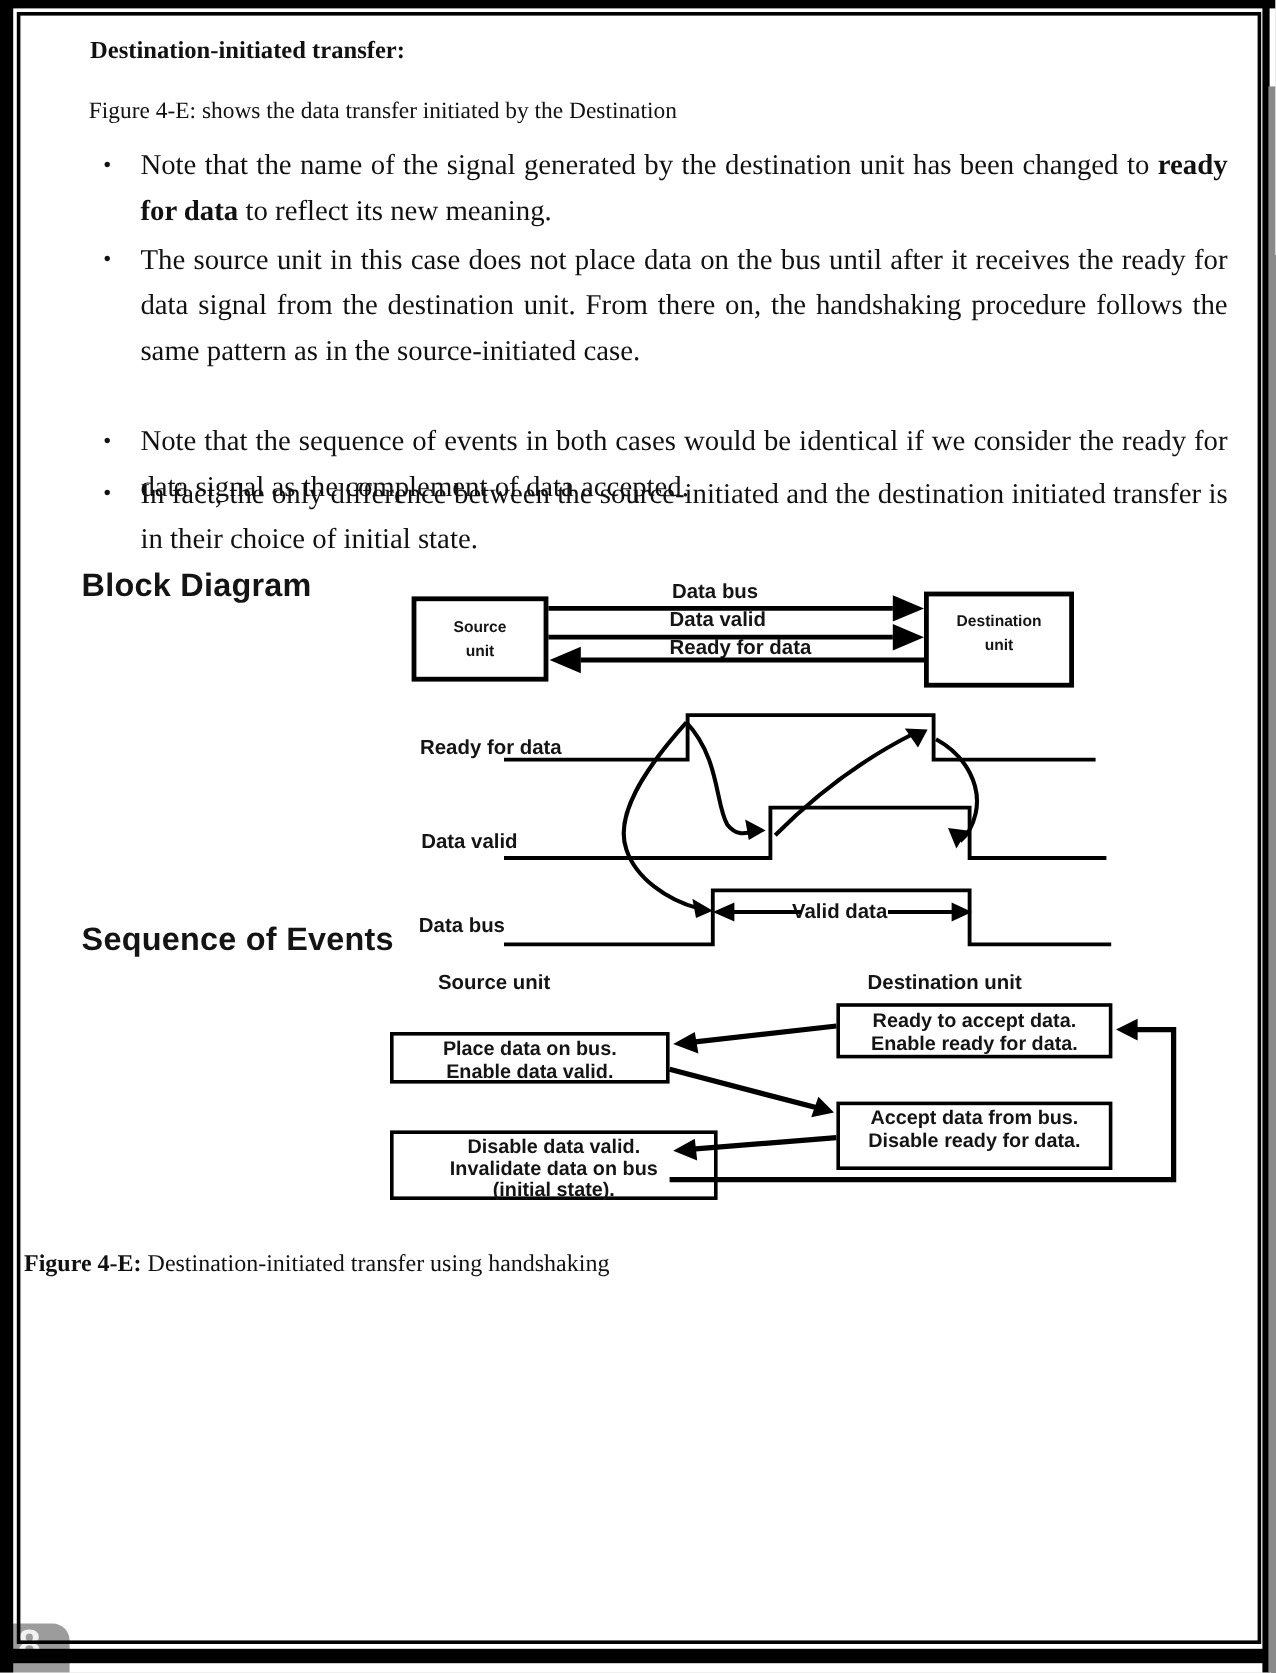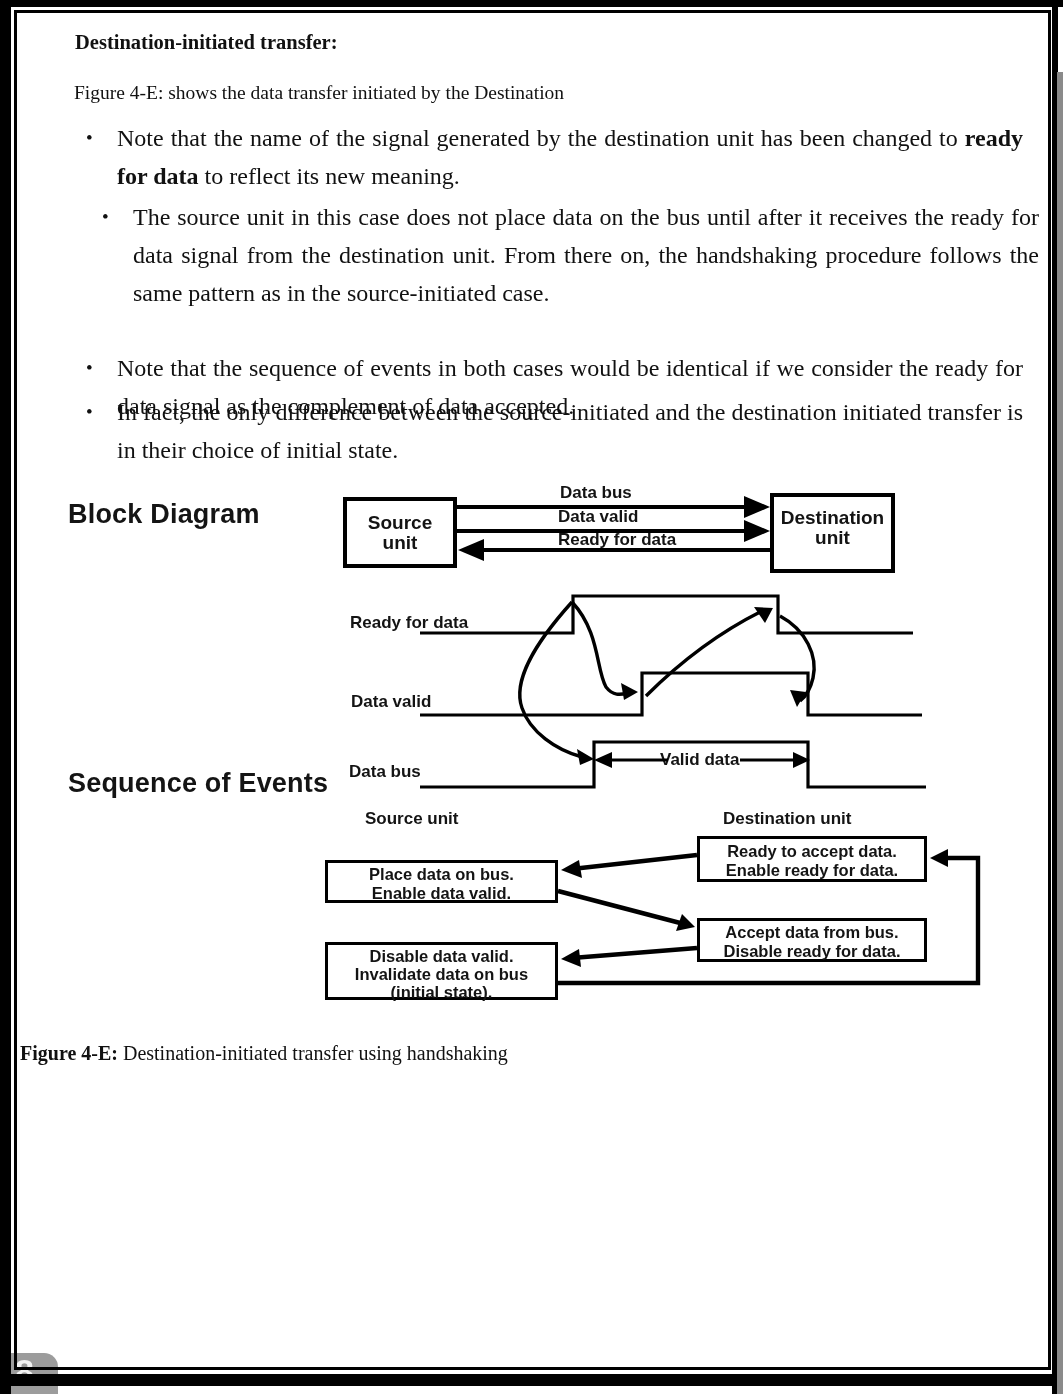--- a/index.html
+++ b/index.html
@@ -15,52 +15,52 @@
   .b-inner{position:absolute;left:14px;top:10px;width:1037px;height:1360px;border:3px solid #000;box-sizing:border-box;}
   .gray-strip{position:absolute;left:1057px;top:72px;width:6px;height:1322px;background:#8a8a8a;}
   
   .page-badge{position:absolute;left:0;top:1353px;width:58px;height:41px;background:#9c9c9c;border-radius:6px 14px 0 0;}
   .page-badge span{position:absolute;left:15px;top:-1px;font-family:"Liberation Sans",sans-serif;font-weight:bold;font-size:34px;color:#f2f2f2;}
   
   .heading{position:absolute;left:75px;top:31px;font-size:20.5px;font-weight:bold;}
   .intro{position:absolute;left:74px;top:82px;font-size:19.5px;}
   .bullet-item{position:absolute;left:117px;width:906px;font-size:24px;line-height:38px;text-align:justify;}
   .bullet-item::before{content:"\2022";position:absolute;left:-31px;top:0;font-size:19px;}
-  .b1{top:119px;} .b2{top:198px;margin-left:16px;} .b3{top:314px;margin-top:35px;} .b4{top:393px;}
+  .b1{top:119px;} .b2{top:198px;} .b3{top:314px;margin-top:35px;} .b4{top:393px;}
   .bold{font-weight:bold;}
   .caption{position:absolute;left:20px;top:1042px;width:1025px;text-align:left;font-size:20px;}
   
   .sans{font-family:"Liberation Sans",sans-serif;font-weight:bold;color:#141414;}
   .section-label{position:absolute;font-size:27px;letter-spacing:.2px;}
-  .sec-block{left:68px;top:499px;}
+  .sec-block{left:68px;top:473px;}
   .sec-timing{left:68px;top:604px;}
   .sec-seq{left:68px;top:768px;}
   .sig-label{position:absolute;font-size:17px;}
   .lab-databus-bd{left:560px;top:483px;}
   .lab-datavalid-bd{left:558px;top:507px;}
   .lab-ready-bd{left:558px;top:530px;}
   .lab-ready-td{left:350px;top:613px;}
   .lab-datavalid-td{left:351px;top:692px;}
   .lab-databus-td{left:349px;top:762px;}
   .lab-validdata{left:660px;top:750px;}
   .lab-srchdr{left:365px;top:809px;}
   .lab-dsthdr{left:723px;top:809px;}
   
   .dbox{position:absolute;box-sizing:border-box;border:4px solid #000;background:#fff;
         font-family:"Liberation Sans",sans-serif;font-weight:bold;color:#141414;
-        text-align:center;font-size:19px;line-height:20px;}
+        text-align:center;font-size:13px;line-height:20px;}
   .box-src{left:343px;top:497px;width:114px;height:71px;padding-top:12px;}
   .box-dst{left:770px;top:493px;width:125px;height:80px;padding-top:11px;}
   .sbox{position:absolute;box-sizing:border-box;border:3px solid #000;background:#fff;
         font-family:"Liberation Sans",sans-serif;font-weight:bold;color:#141414;
         text-align:center;font-size:16.5px;line-height:19px;}
   .box-a{left:697px;top:836px;width:230px;height:46px;padding-top:3px;}
   .box-b{left:325px;top:860px;width:233px;height:43px;padding-top:2px;}
-  .box-c{left:697px;top:918px;width:230px;height:44px;padding-top:2px;}
-  .box-d{left:325px;top:942px;width:233px;height:58px;padding-top:2px;line-height:18px;}
+  .box-c{left:697px;top:918px;width:230px;height:57px;padding-top:2px;}
+  .box-d{left:325px;top:942px;width:273px;height:58px;padding-top:2px;line-height:18px;}
   .fig-svg{position:absolute;left:0;top:480px;width:1063px;height:545px;}
 </style>
 </head>
 <body>
 
 <div class="page">
 
   <div class="page-badge">
     <span>8</span>
   </div>

